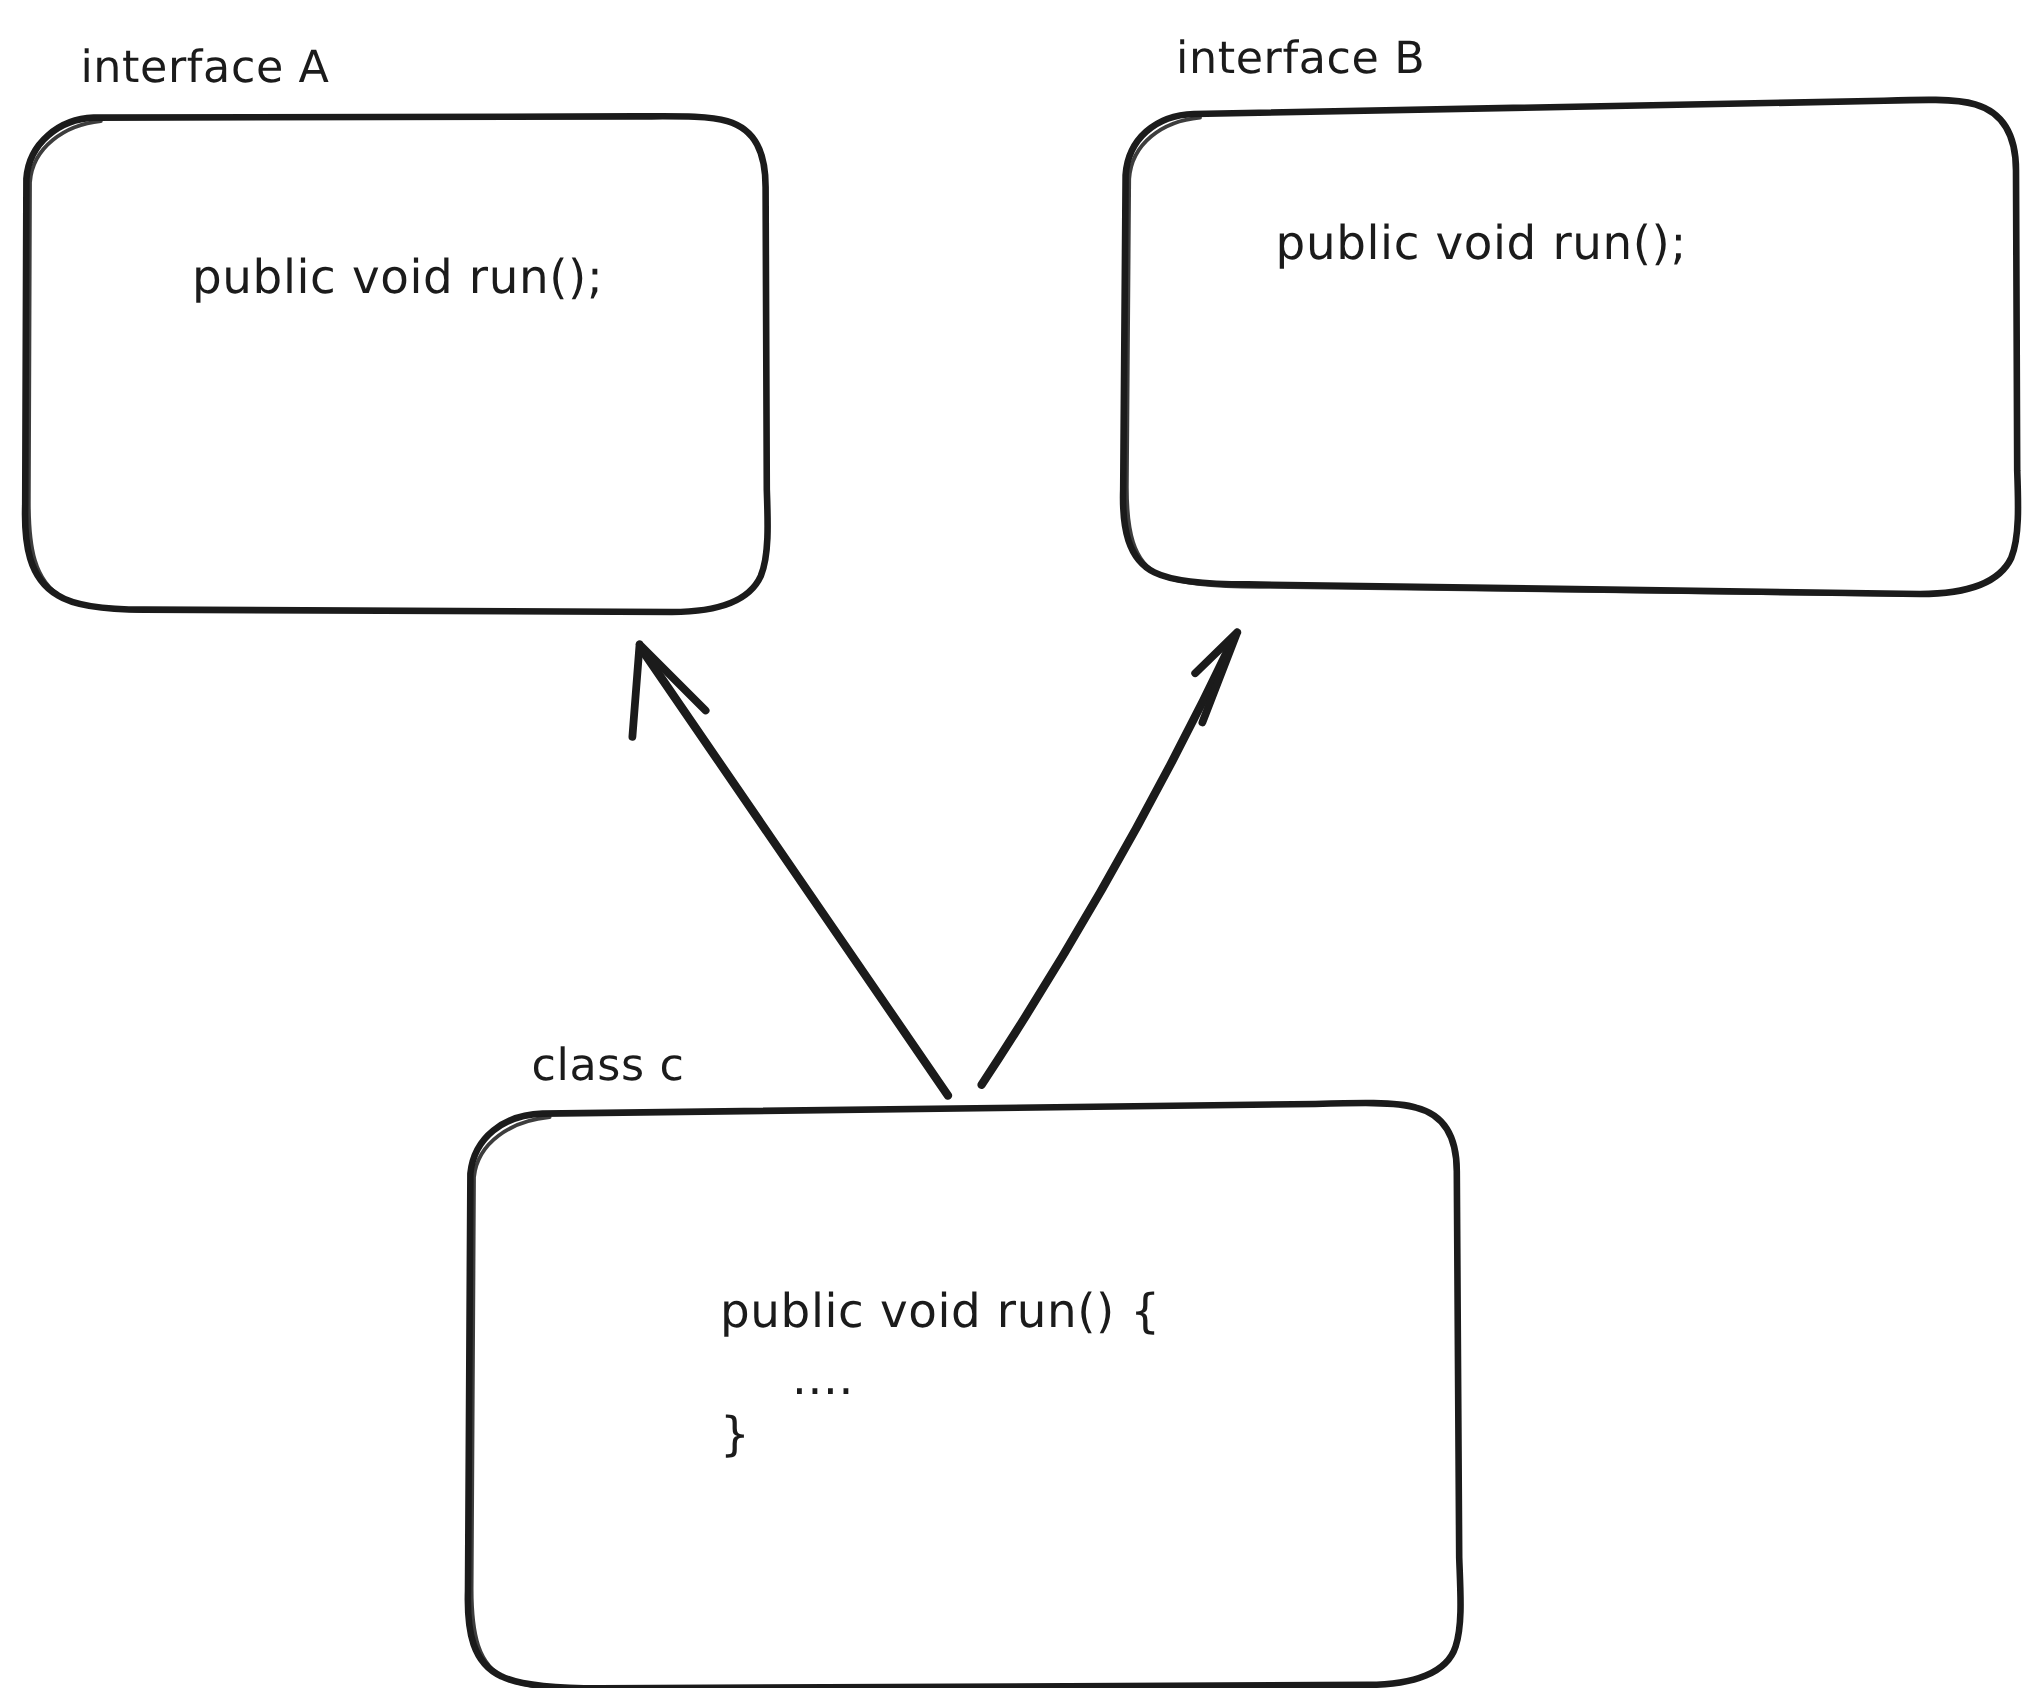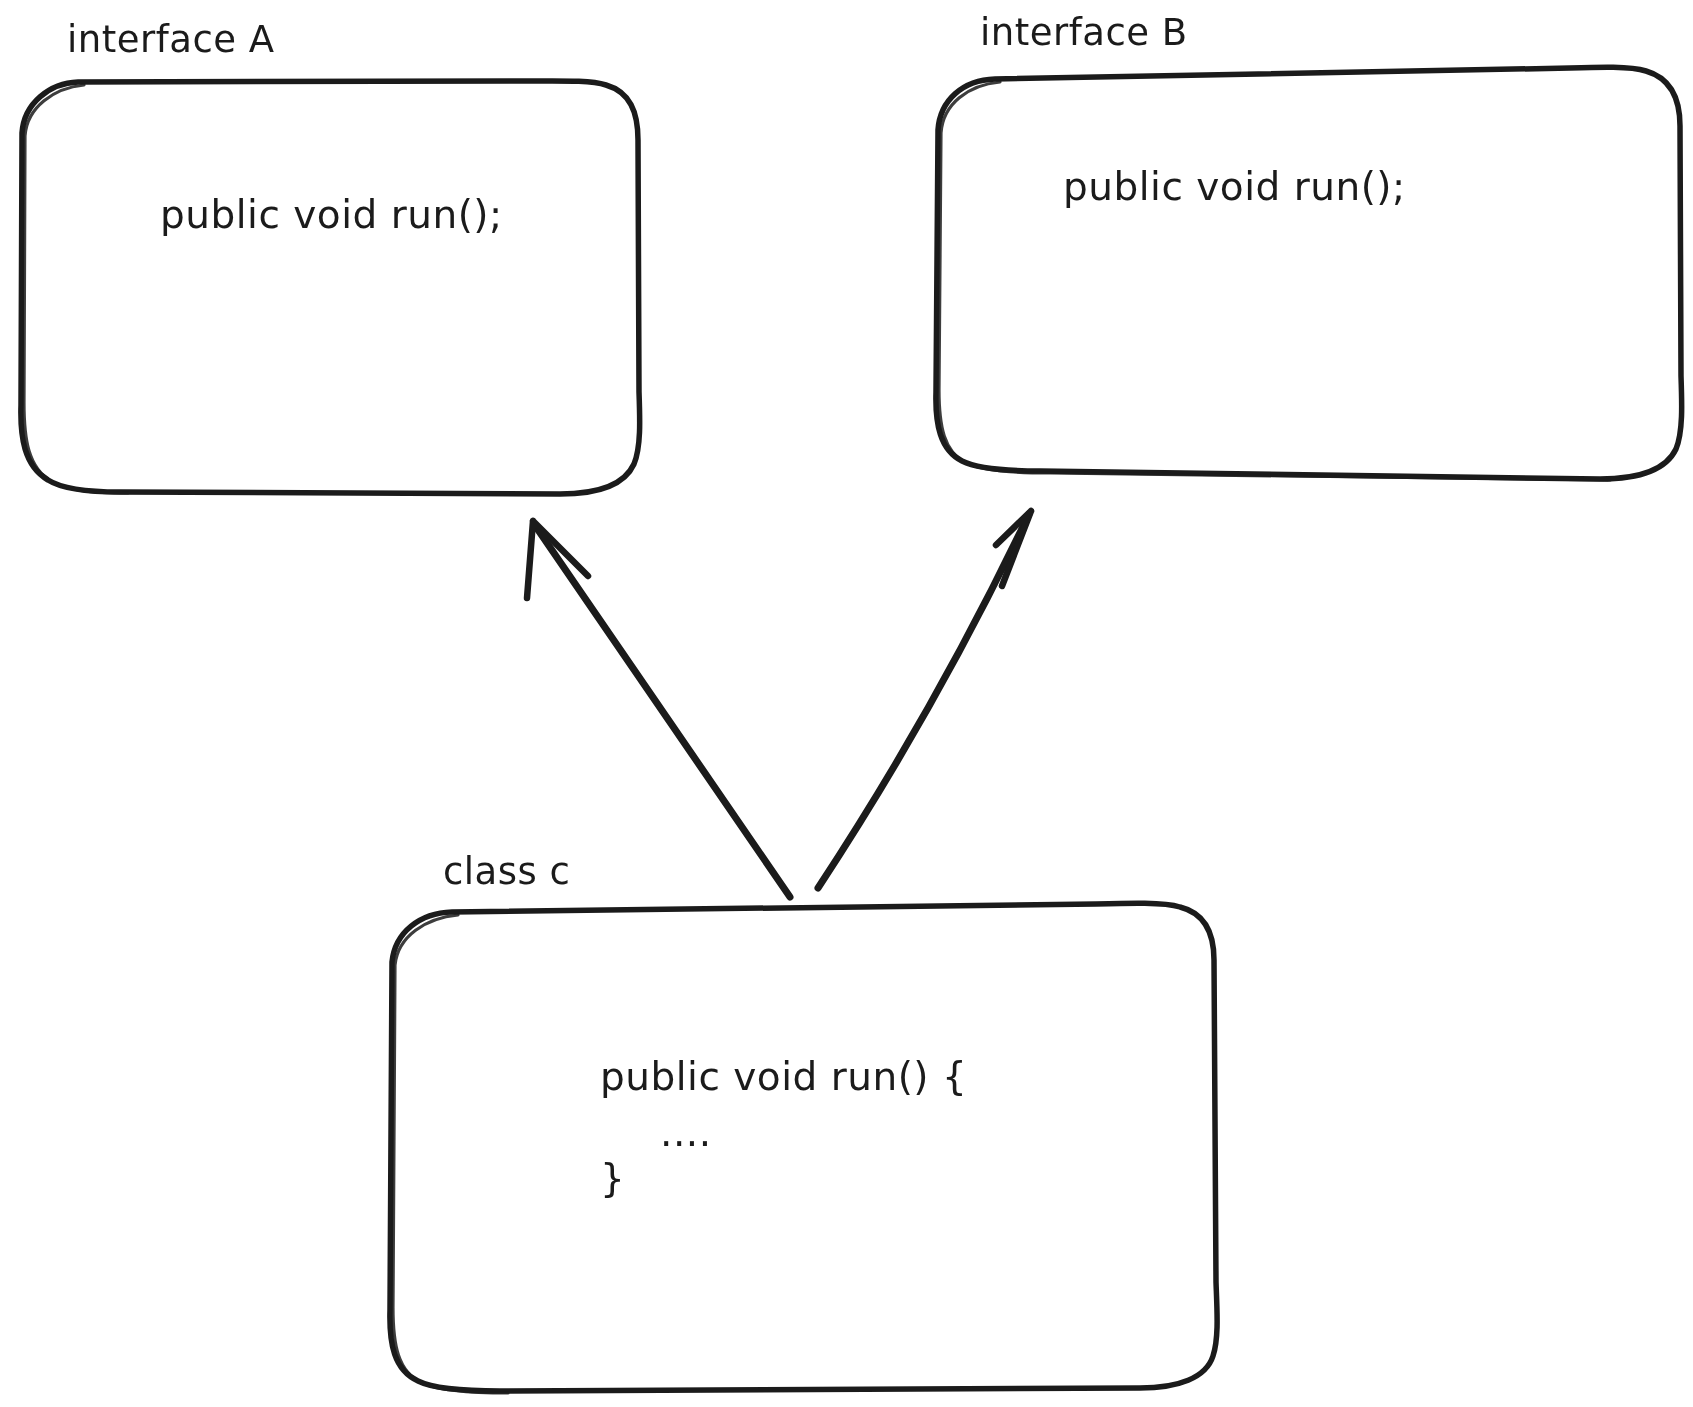--- a/index.html
+++ b/index.html
@@ -10,21 +10,21 @@
   body {
     width: 1693px;
     height: 1407px;
     position: relative;
     overflow: hidden;
     font-family: "DejaVu Sans", sans-serif;
   }
   #diagram-root {
     position: absolute;
     left: 0;
-    top: 0;
+    top: 16px;
     width: 1693px;
     height: 1121px;
     text-align: right;
   }
   svg.canvas {
     position: absolute;
     left: 0;
     top: 0;
     width: 1693px;
     height: 1407px;

